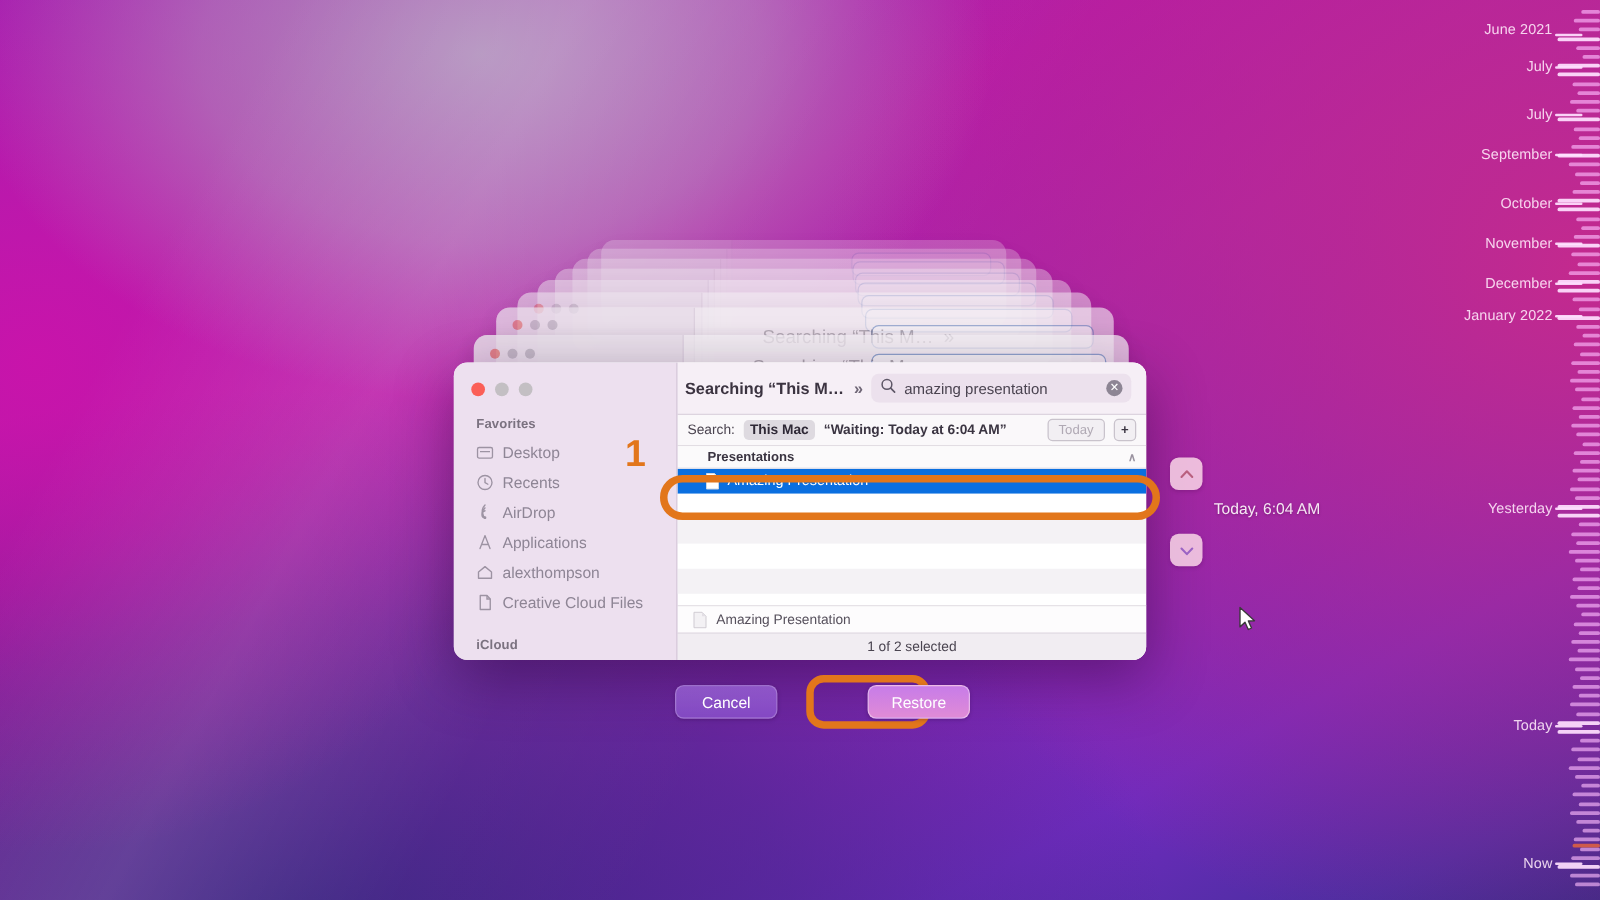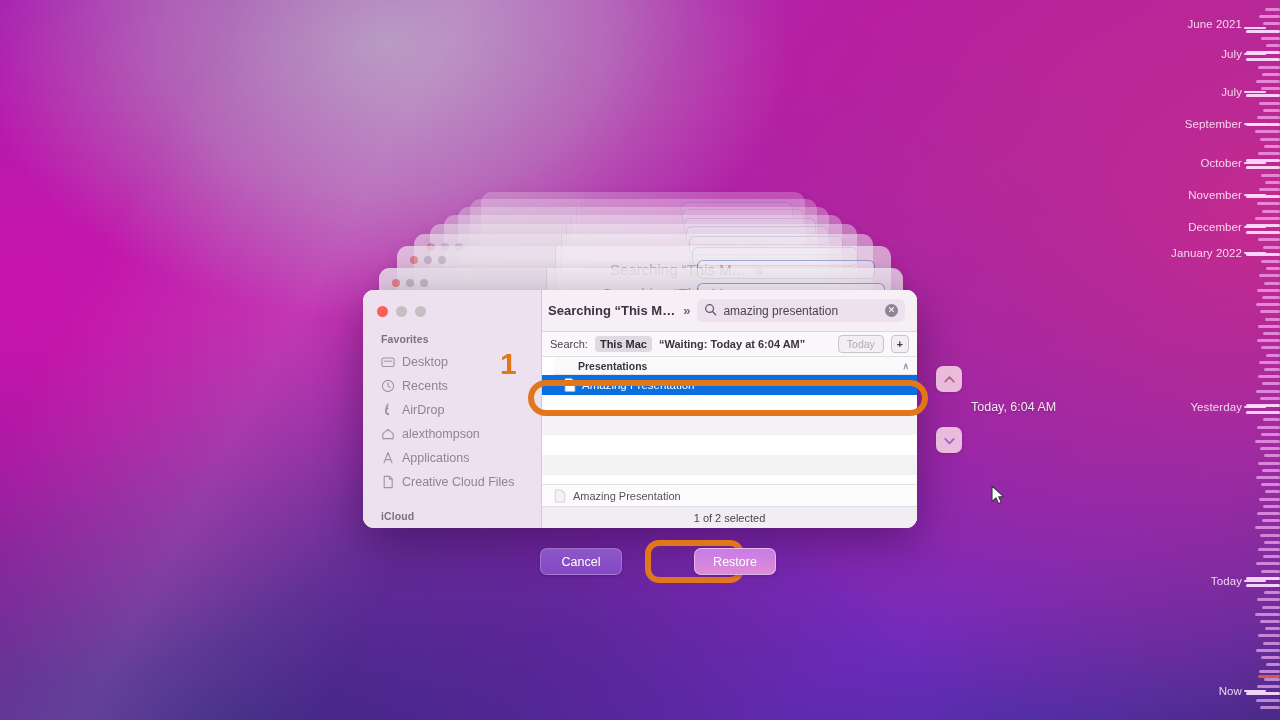--- a/index.html
+++ b/index.html
@@ -144,21 +144,21 @@
   .sb-btn {
     border: 1px solid #c9c3cc; background: #f2eff3; border-radius: 4px;
     font-size: 10.5px; color: #b0a9b4; padding: 1px 8px; line-height: 14px;
   }
   .sb-btn.plus { color: #3a3441; padding: 1px 5px; font-weight: 700; }
 
   #col-header {
     height: 18px; flex: 0 0 18px; display: flex; align-items: center;
     padding: 0 8px 0 24px; background: #fbfafb;
     border-bottom: 1px solid #e6e2e7;
-    font-size: 10.5px; font-weight: 700; color: #3a3441; margin-left: 12px;
+    font-size: 10.5px; font-weight: 700; color: #3a3441;
   }
   #col-header .spacer { flex: 1; }
   #collapse-caret { color: #9a93a0; font-size: 9px; }
 
   #filelist { flex: 1; position: relative; overflow: hidden; }
   .frow { height: 20px; display: flex; align-items: center; gap: 6px; padding-left: 22px; font-size: 11.5px; }
   .frow.odd { background: #fff; }
   .frow.even { background: #f4f2f5; }
   .frow.selected { background: #0a6fe0; color: #fff; font-weight: 400; }
   .doc-icon { width: 12px; height: 14px; flex: 0 0 12px; display: block; }
@@ -442,33 +442,33 @@
             <path d="M7 11.5 A7.3 7.3 0 0 1 7 1" fill="none" stroke="#6d6575" stroke-width="1.1" stroke-linecap="round"></path>
             <circle cx="7" cy="11.2" r="1.1" fill="#6d6575"></circle>
           </svg>
       </span>
       <span class="sb-label">AirDrop</span>
     </div>
 
     <div class="sb-item">
       <span class="sb-icon">
         <svg viewBox="0 0 14 14" width="14" height="14">
-            <path d="M1.8 6.6 L7 2.3 L12.2 6.6 V11.6 H1.8 Z" fill="none" stroke="#6d6575" stroke-width="1.1" stroke-linejoin="round"></path>
-          </svg>
-      </span>
-      <span class="sb-label">alexthompson</span>
+            <path d="M7 1.5 L11 11.8 M7 1.5 L3 11.8 M4.2 8.6 H9.8" fill="none" stroke="#6d6575" stroke-width="1.1" stroke-linecap="round"></path>
+          </svg>
+      </span>
+      <span class="sb-label">Applications</span>
     </div>
 
     <div class="sb-item">
       <span class="sb-icon">
         <svg viewBox="0 0 14 14" width="14" height="14">
-            <path d="M7 1.5 L11 11.8 M7 1.5 L3 11.8 M4.2 8.6 H9.8" fill="none" stroke="#6d6575" stroke-width="1.1" stroke-linecap="round"></path>
-          </svg>
-      </span>
-      <span class="sb-label">Applications</span>
+            <path d="M1.8 6.6 L7 2.3 L12.2 6.6 V11.6 H1.8 Z" fill="none" stroke="#6d6575" stroke-width="1.1" stroke-linejoin="round"></path>
+          </svg>
+      </span>
+      <span class="sb-label">alexthompson</span>
     </div>
 
     <div class="sb-item">
       <span class="sb-icon">
         <svg viewBox="0 0 14 14" width="14" height="14">
             <path d="M3.2 1.4 H8.6 L11.2 4.2 V12.6 H3.2 Z" fill="none" stroke="#6d6575" stroke-width="1.1" stroke-linejoin="round"></path>
             <path d="M8.6 1.4 V4.2 H11.2" fill="none" stroke="#6d6575" stroke-width="1.1"></path>
           </svg>
       </span>
       <span class="sb-label">Creative Cloud Files</span>

